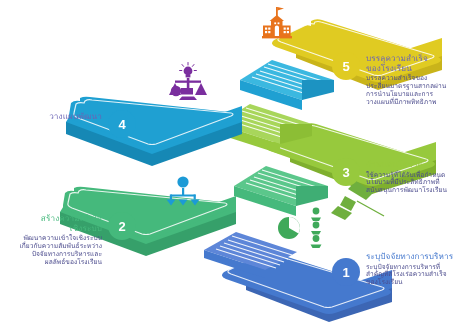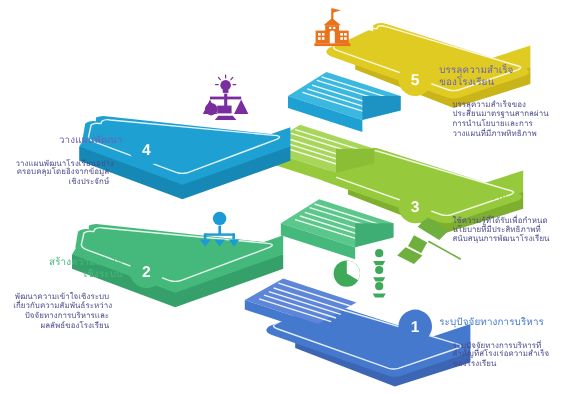--- a/index.html
+++ b/index.html
@@ -23,21 +23,21 @@
   }
   .txt .hd {
     font-size: 8.2px;
     font-weight: normal;
     margin: 0 0 2px 0;
     letter-spacing: .1px;
   }
   .txt .bd {
     font-size: 6.6px;
     color: #4A4A8C;
-    margin: 11px;
+    margin: 0;
     letter-spacing: .05px;
   }
   .txt .bd div { white-space: nowrap; }
   .right { text-align: left; }
   .left  { text-align: right; }
 
   
   .circ {
     position: absolute;
     border-radius: 50%;
@@ -237,25 +237,20 @@
     <div class="bd">
       <div>บรรลุความสำเร็จของ</div>
       <div>ประสียนมาตรฐานสากลผ่าน</div>
       <div>การนำนโยบายและการ</div>
       <div>วางแผนที่มีภาพทิทธิภาพ</div>
     </div>
   </div>
 
   <div class="txt left" style="left:2px; top:112px; width:100px;">
     <div class="hd" style="color:#6B64B5;">วางแผนพัฒนา</div>
-    <div class="bd">
-      <div>วางแผนพัฒนาโรงเรียนอย่าง</div>
-      <div>ครอบคลุมโดยอิงจากข้อมูล</div>
-      <div>เชิงประจักษ์</div>
-    </div>
   </div>
 
   <div class="txt left" style="left:0px; top:214px; width:102px;">
     <div class="hd" style="color:#45B97C;">
       <div>สร้างความเข้าใจ</div>
       <div>เชิงระบบ</div>
     </div>
     <div class="bd">
       <div>พัฒนาความเข้าใจเชิงระบบ</div>
       <div>เกี่ยวกับความสัมพันธ์ระหว่าง</div>
@@ -266,21 +261,21 @@
 
   <div class="txt right" style="left:366px; top:160px; width:104px;">
     <div class="hd" style="color:#97C93D;">กำหนดนโยบาย</div>
     <div class="bd">
       <div>ใช้ความรู้ที่ได้รับเพื่อกำหนด</div>
       <div>นโยบายที่มีประสิทธิภาพที่</div>
       <div>สนับสนุนการพัฒนาโรงเรียน</div>
     </div>
   </div>
 
-  <div class="txt right" style="left:366px; top:264px; width:106px;">
+  <div class="txt right" style="left:366px; top:252px; width:106px;">
     <div class="hd" style="color:#4579CE;">ระบุปัจจัยทางการบริหาร</div>
     <div class="bd">
       <div>ระบุปัจจัยทางการบริหารที่</div>
       <div>สำคัญที่ส่โรงเร่อความสำเร็จ</div>
       <div>ของโรงเรียน</div>
     </div>
   </div>
 
 </div>
 

